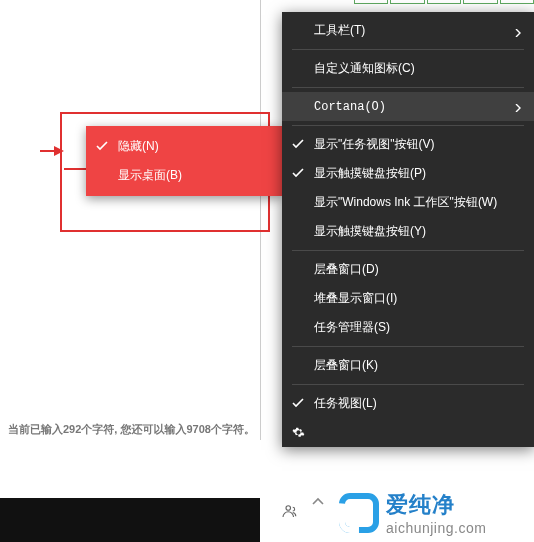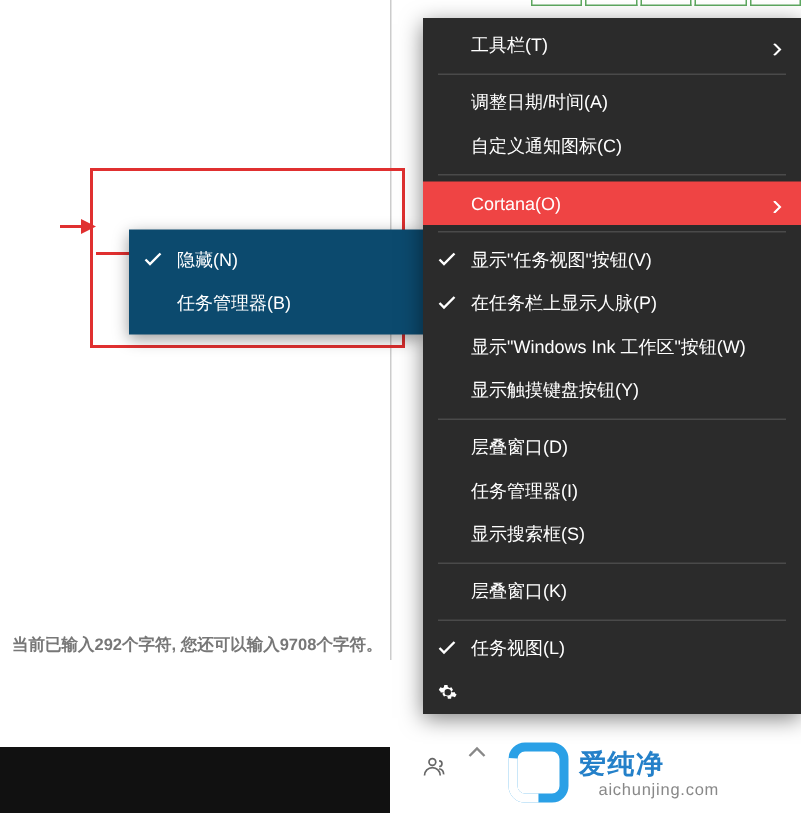--- a/index.html
+++ b/index.html
@@ -60,26 +60,25 @@
       border-top: 5px solid transparent;
       border-bottom: 5px solid transparent;
       border-left: 10px solid #e03030;
       display: inline-block;
     }
     .submenu {
       position: absolute;
       left: 86px;
       top: 126px;
       width: 196px;
-      background: #0c4a6e;
+      background: #ef4444;
       color: #fff;
       box-shadow: 0 3px 10px rgba(0,0,0,.4);
       z-index: 10;
       padding: 6px 0;
-      margin-top: 27px;
     }
     .main-menu {
       position: absolute;
       left: 282px;
       top: 12px;
       width: 252px;
       background: #2b2b2b;
       color: #fff;
       box-shadow: 0 3px 14px rgba(0,0,0,.5);
       z-index: 20;
@@ -89,21 +88,22 @@
       display: flex;
       align-items: center;
       height: 29px;
       padding: 0 15px 0 32px;
       position: relative;
       cursor: default;
       font-size: 12px;
       color: #fff;
     }
     .menu-item.highlighted {
-      background: #ef4444;
+      background: #404040;
+      font-family: Liberation Mono, monospace;
     }
     .menu-item .check {
       position: absolute;
       left: 10px;
       top: 8px;
       width: 12px;
       height: 12px;
     }
     .menu-item .chev {
       position: absolute;
@@ -176,30 +176,29 @@
       align-items: center;
       gap: 6px;
       z-index: 40;
     }
     .logo-mark {
       width: 42px;
       height: 42px;
       position: relative;
     }
     .logo-text-main {
-      font-size: 18px;
+      font-size: 22px;
       font-weight: 600;
       color: #2480c9;
       letter-spacing: 1px;
     }
     .logo-text-sub {
-      font-size: 11px;
+      font-size: 14px;
       color: #888;
       letter-spacing: 0.5px;
-      margin-left: 13px;
     }
     .top-tabs {
       position: absolute;
       right: 0;
       top: 0;
       width: 180px;
       height: 10px;
       display: flex;
       gap: 2px;
       z-index: 1;
@@ -240,39 +239,36 @@
 <div class="submenu">
   <div class="menu-item">
     <span class="check">
       <svg width="12" height="12" viewBox="0 0 12 12">
           <path d="M1 6 L4 9 L11 2" stroke="#fff" stroke-width="1.6" fill="none"></path>
         </svg>
     </span>
     <span>隐藏(N)</span>
   </div>
   <div class="menu-item">
-    <span>任务管理器(B)</span>
+    <span>显示桌面(B)</span>
   </div>
 </div>
 
 <div class="main-menu">
 
   <div class="menu-item">
     <span>工具栏(T)</span>
     <span class="chev">
       <svg width="8" height="8" viewBox="0 0 8 8">
           <path d="M2 0 L6 4 L2 8" stroke="#fff" stroke-width="1.4" fill="none"></path>
         </svg>
     </span>
   </div>
   <div class="menu-sep"></div>
 
-  <div class="menu-item">
-    <span>调整日期/时间(A)</span>
-  </div>
   <div class="menu-item">
     <span>自定义通知图标(C)</span>
   </div>
   <div class="menu-sep"></div>
 
   <div class="menu-item highlighted">
     <span>Cortana(O)</span>
     <span class="chev">
       <svg width="8" height="8" viewBox="0 0 8 8">
           <path d="M2 0 L6 4 L2 8" stroke="#fff" stroke-width="1.4" fill="none"></path>
@@ -284,38 +280,38 @@
   <div class="menu-item">
     <span class="check"><svg width="12" height="12" viewBox="0 0 12 12">
           <path d="M1 6 L4 9 L11 2" stroke="#fff" stroke-width="1.6" fill="none"></path>
         </svg></span>
     <span>显示"任务视图"按钮(V)</span>
   </div>
   <div class="menu-item">
     <span class="check"><svg width="12" height="12" viewBox="0 0 12 12">
           <path d="M1 6 L4 9 L11 2" stroke="#fff" stroke-width="1.6" fill="none"></path>
         </svg></span>
-    <span>在任务栏上显示人脉(P)</span>
+    <span>显示触摸键盘按钮(P)</span>
   </div>
   <div class="menu-item">
     <span>显示"Windows Ink 工作区"按钮(W)</span>
   </div>
   <div class="menu-item">
     <span>显示触摸键盘按钮(Y)</span>
   </div>
   <div class="menu-sep"></div>
 
   <div class="menu-item">
     <span>层叠窗口(D)</span>
   </div>
   <div class="menu-item">
-    <span>任务管理器(I)</span>
-  </div>
-  <div class="menu-item">
-    <span>显示搜索框(S)</span>
+    <span>堆叠显示窗口(I)</span>
+  </div>
+  <div class="menu-item">
+    <span>任务管理器(S)</span>
   </div>
   <div class="menu-sep"></div>
 
   <div class="menu-item">
     <span>层叠窗口(K)</span>
   </div>
   <div class="menu-sep"></div>
 
   <div class="menu-item">
     <span class="check"><svg width="12" height="12" viewBox="0 0 12 12">

